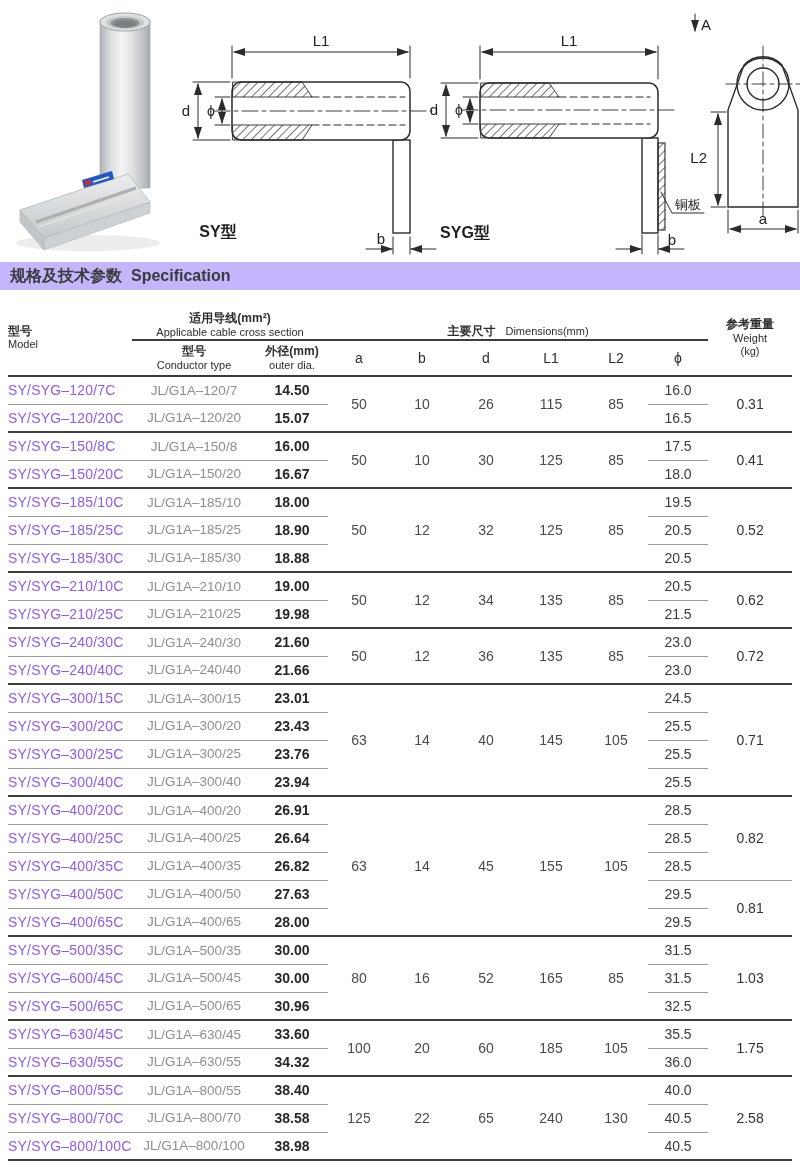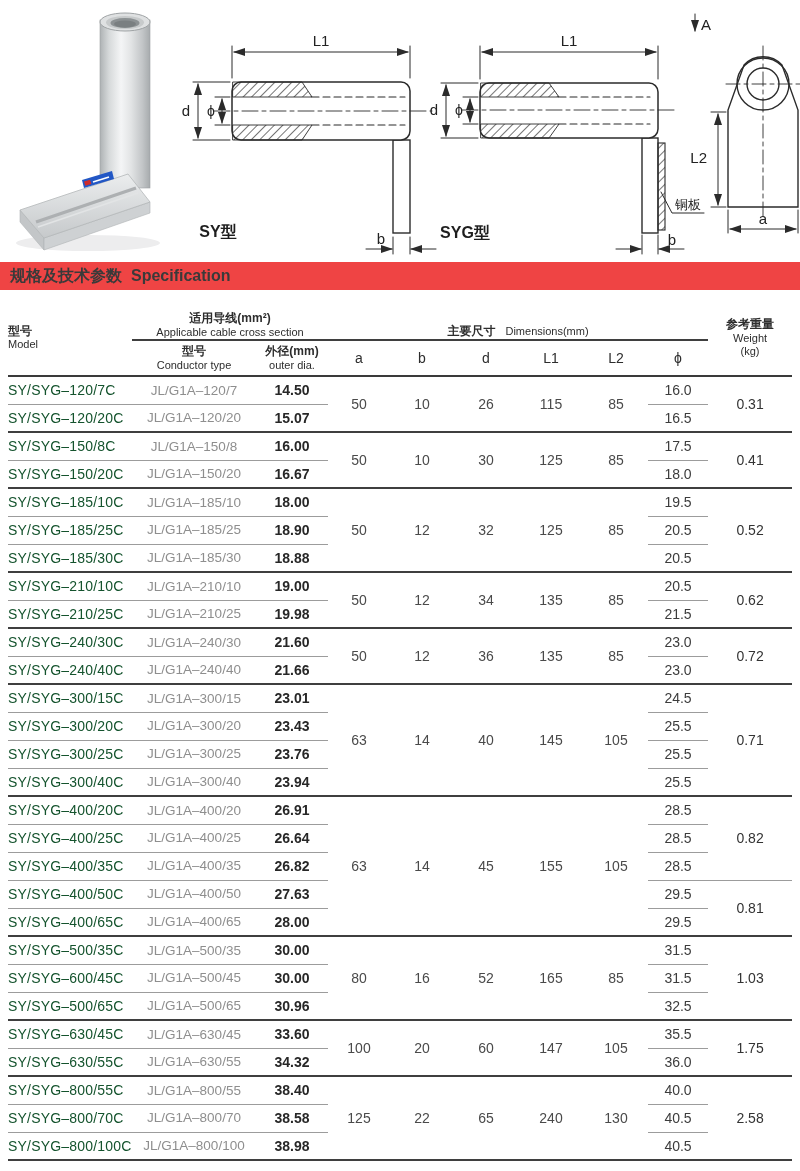--- a/index.html
+++ b/index.html
@@ -8,21 +8,21 @@
     font-family:"Liberation Sans", sans-serif; overflow:hidden;
   }
   svg text { font-family:"Liberation Sans", sans-serif; fill:#222; }
   .dim-t   { font-size:15px; }
   .phi-t   { font-size:14px; }
   .title-t { font-size:16px; font-weight:bold; fill:#1e1e1e; }
   .cn-t    { font-size:13px; }
 
   .section-bar {
     position:absolute; left:0; top:262px; width:800px; height:28px;
-    background:#ef4444; display:flex; align-items:center;
+    background:#c4b5fd; display:flex; align-items:center;
   }
   .section-bar .zh-title { font-size:16px; font-weight:bold; color:#3a3a3a; margin-left:10px; }
   .section-bar .en-title { font-size:16px; font-weight:bold; color:#3a3a3a; margin-left:9px; }
 
   .spec-wrap { position:absolute; left:8px; top:300px; width:784px; }
   table.spec { border-collapse:collapse; table-layout:fixed; width:784px; }
   table.spec th, table.spec td { padding:0; margin:0; }
 
   thead th { font-weight:normal; color:#2d2d2d; }
   tr.r1 { height:40px; }
@@ -32,21 +32,21 @@
   .th-model  { text-align:left; vertical-align:middle; padding-left:5px; }
   .th-cable  { vertical-align:bottom; padding-bottom:2px; border-bottom:2px solid #3f3f3f; }
   .th-dims   { vertical-align:bottom; padding-bottom:4px; border-bottom:2px solid #3f3f3f; }
   .th-dims .zh { margin-right:10px; }
   .th-weight { vertical-align:middle; }
   .hb        { border-bottom:2px solid #3a3a3a; }
   tr.r2 th   { vertical-align:middle; border-bottom:2px solid #3a3a3a; font-size:14px; }
 
   tbody tr { height:28px; }
   td { font-size:14px; text-align:center; vertical-align:middle; color:#4a4a4a; line-height:1; }
-  td.model     { text-align:left; padding-left:6px; color:#14532d; letter-spacing:0.2px; }
+  td.model     { text-align:left; padding-left:6px; color:#8b5cf6; letter-spacing:0.2px; }
   td.conductor { color:#8e8e8e; font-size:13.5px; }
   td.outer     { color:#272727; font-weight:bold; }
   td.phi       { color:#3c3c3c; }
   td.weight    { color:#333333; }
   .thin { border-bottom:1px solid #9c9c9c; }
   .gb   { border-bottom:2px solid #3f3f3f; }
 </style>
 </head>
 <body>
 
@@ -437,21 +437,21 @@
           </tr>
         </tbody>
         <tbody>
           <tr>
             <td class="model thin">SY/SYG–630/45C</td>
             <td class="conductor thin">JL/G1A–630/45</td>
             <td class="outer thin">33.60</td>
             <td class="dim gb" rowspan="2">100</td>
             <td class="dim gb" rowspan="2">20</td>
             <td class="dim gb" rowspan="2">60</td>
-            <td class="dim gb" rowspan="2">147</td>
+            <td class="dim gb" rowspan="2">185</td>
             <td class="dim gb" rowspan="2">105</td>
             <td class="phi thin">35.5</td>
             <td class="weight gb" rowspan="2">1.75</td>
           </tr>
           <tr>
             <td class="model gb">SY/SYG–630/55C</td>
             <td class="conductor gb">JL/G1A–630/55</td>
             <td class="outer gb">34.32</td>
             <td class="phi gb">36.0</td>
           </tr>

